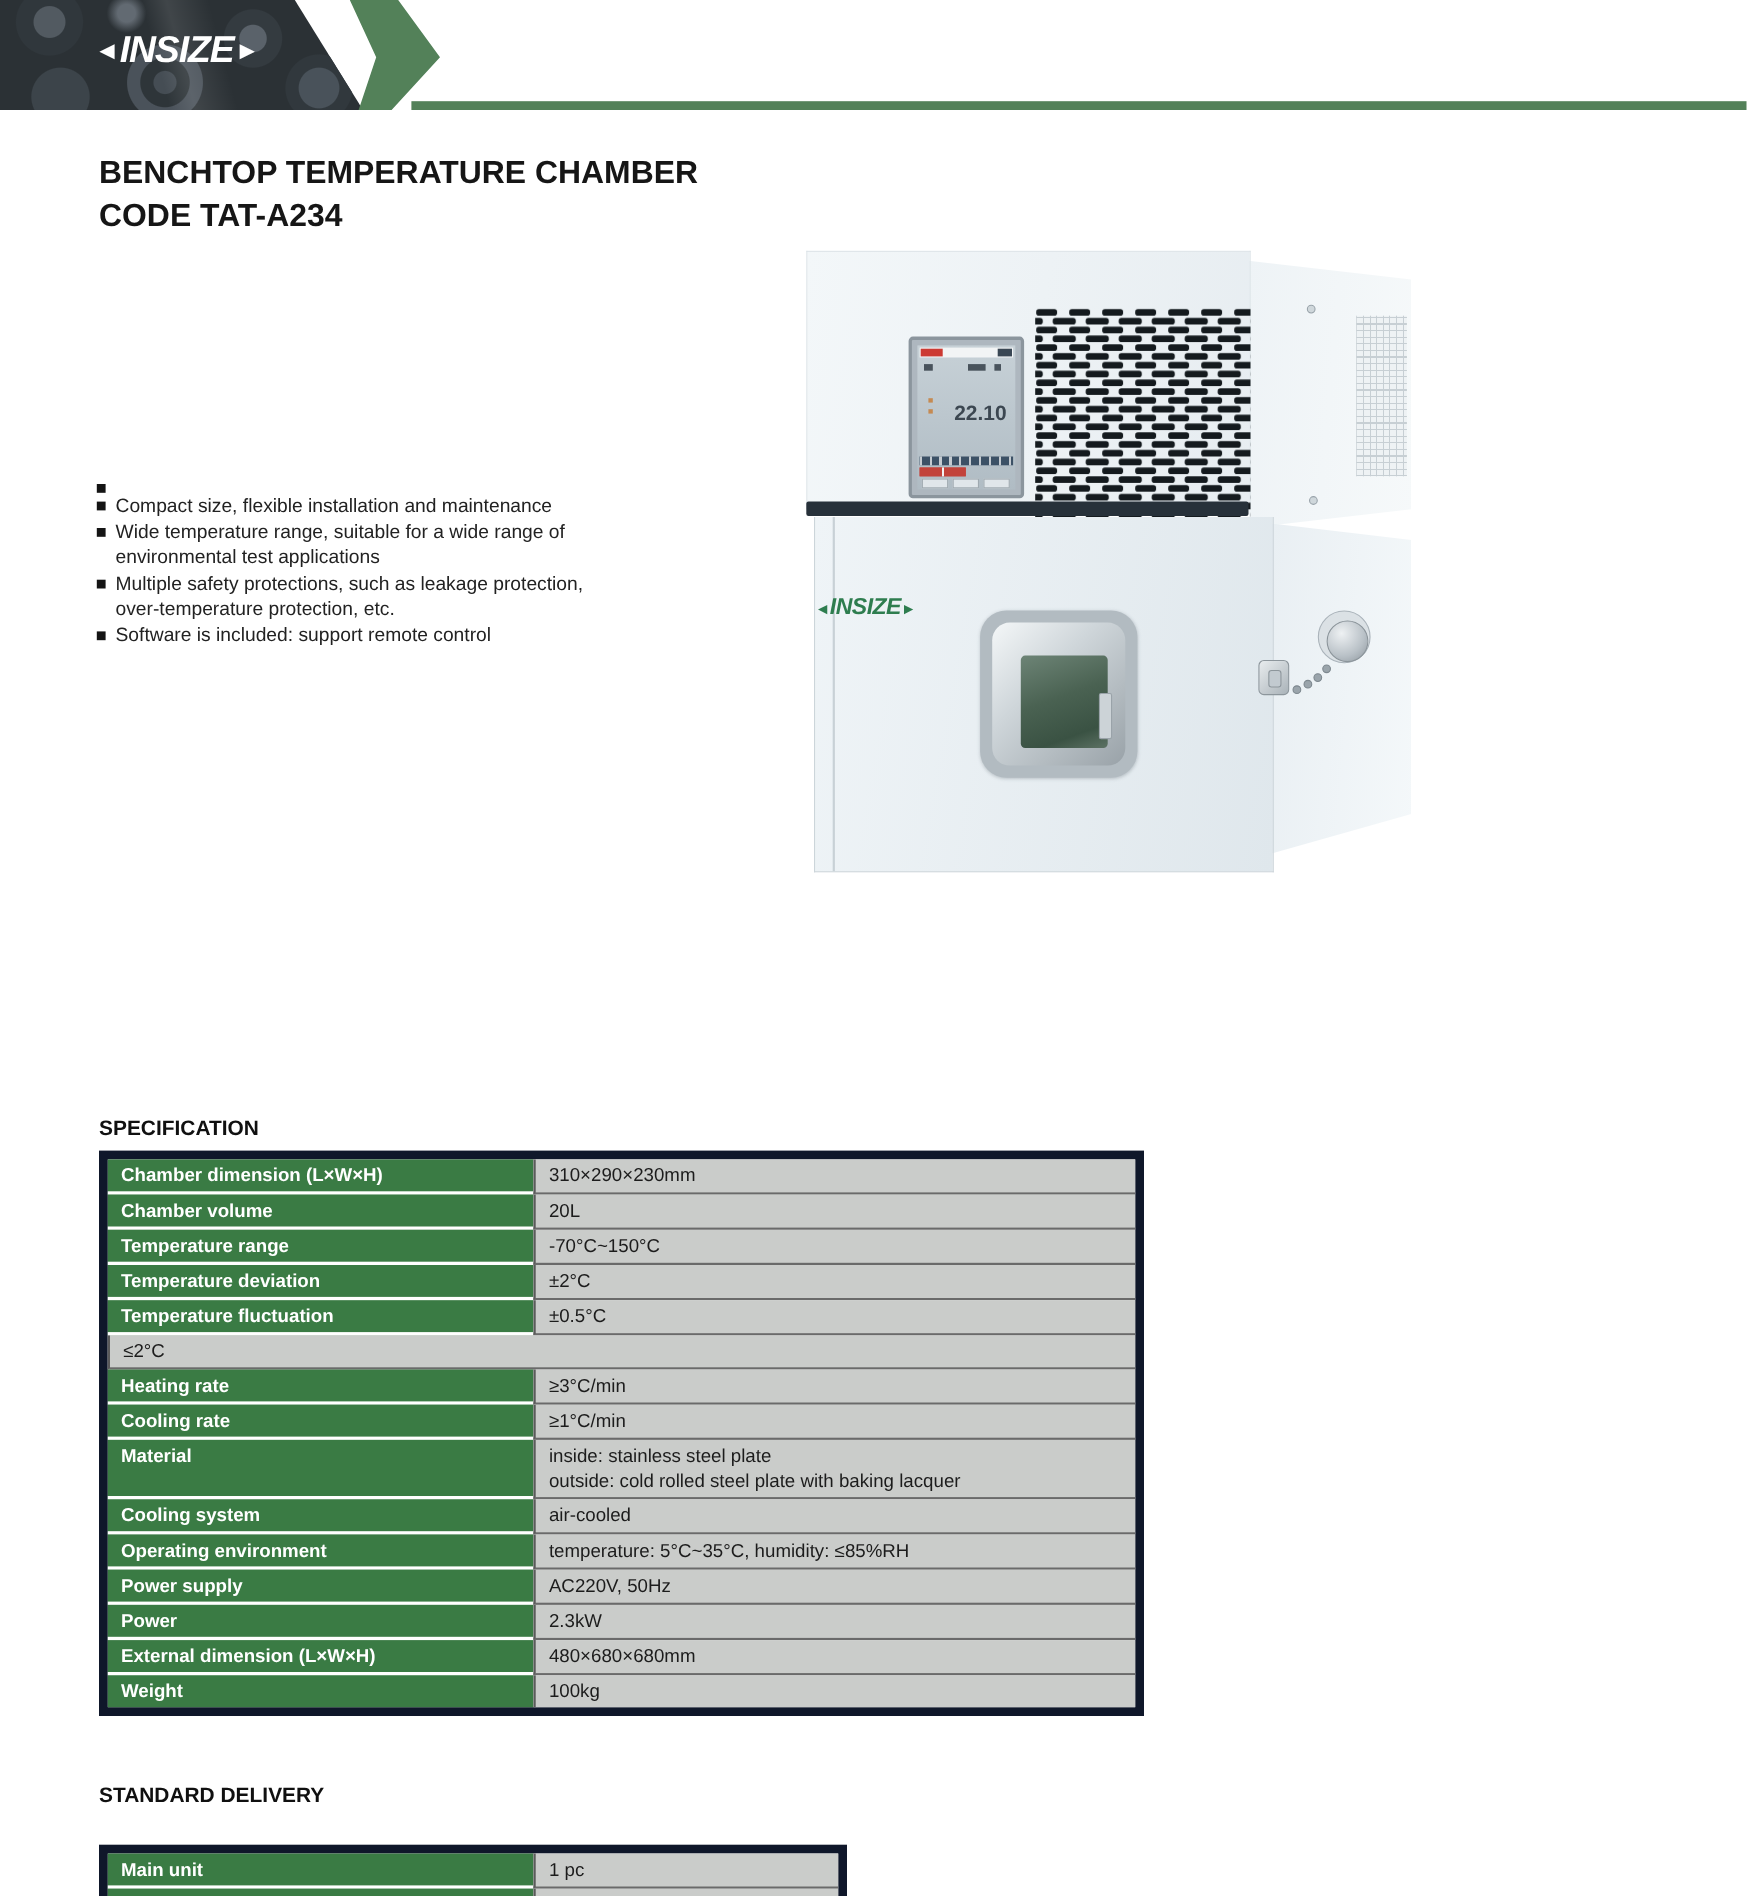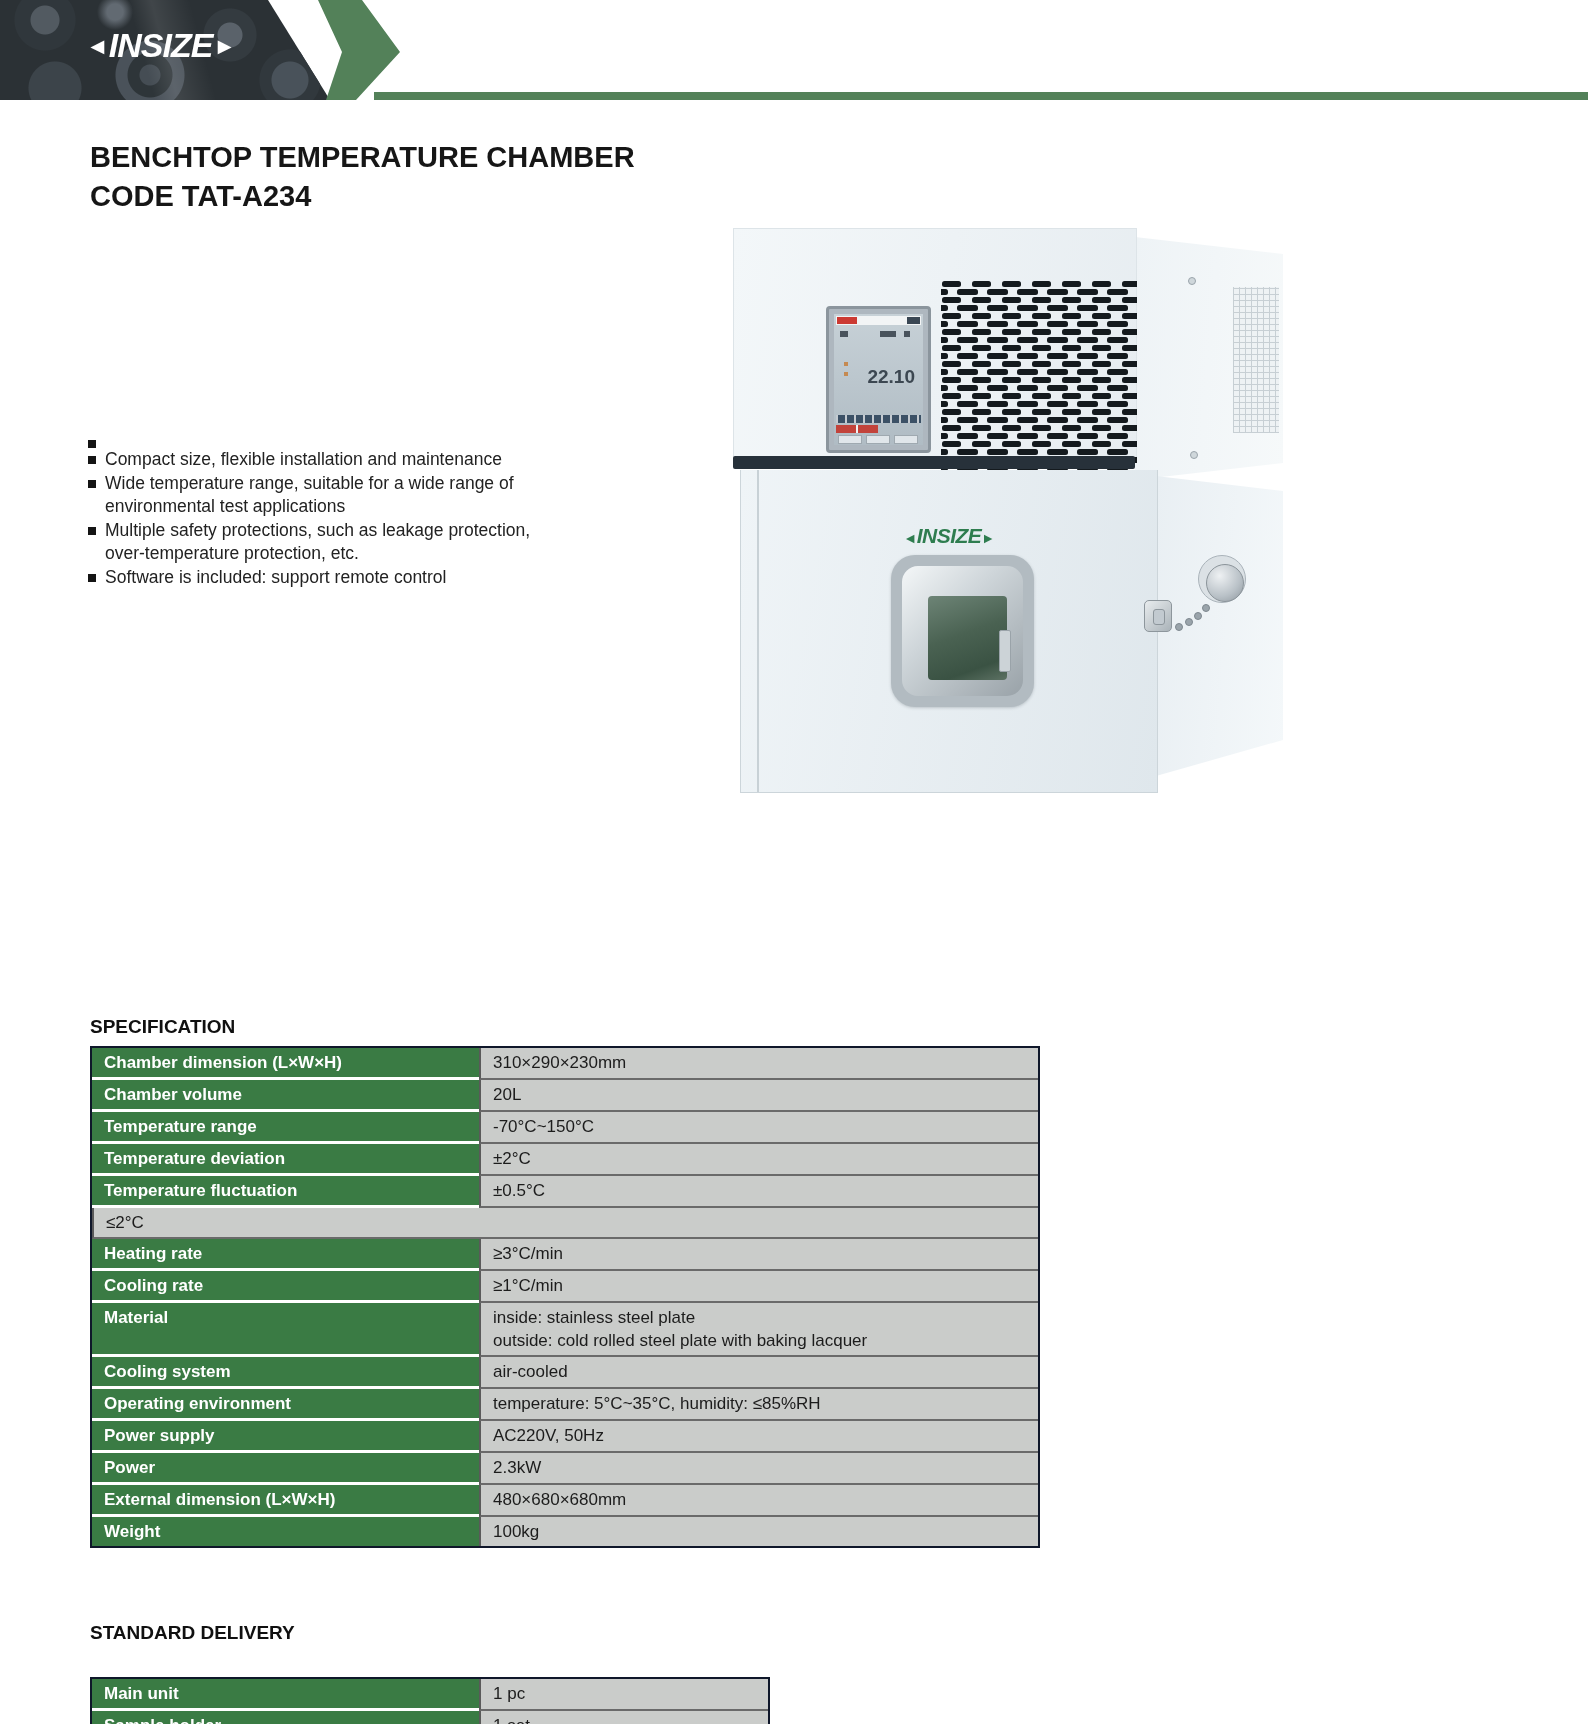--- a/index.html
+++ b/index.html
@@ -68,21 +68,21 @@
   }
   .screw{position:absolute;width:6px;height:6px;border-radius:50%;background:#cfd7db;border:1px solid #9aa4ab;}
   .sep{position:absolute;left:7px;top:238px;width:402px;height:13px;background:#27313a;border-radius:2px;}
   .door{
     position:absolute;left:14px;top:252px;width:416px;height:322px;
     background:linear-gradient(100deg,#eff4f7,#dfe7ec);
     border:1px solid #ccd5da;border-top:none;
   }
   .door-gap{position:absolute;left:16px;top:0;width:2px;height:100%;background:#c8d1d6;}
   .door-logo{
-    position:absolute;left:0;top:54px;width:100%;text-align:center;color:var(--logo-green);
+    position:absolute;left:0;top:70px;width:100%;text-align:left;color:var(--logo-green);
     font-style:italic;font-weight:bold;font-size:21px;letter-spacing:-0.5px;white-space:nowrap;
   }
   .door-logo .arrow{font-size:14px;font-style:normal;}
   .window{
     position:absolute;left:150px;top:85px;width:143px;height:152px;border-radius:24px;
     background:#b2bbc1;box-shadow:0 1px 3px rgba(60,70,80,.25);
   }
   .window-chrome{
     position:absolute;inset:11px;border-radius:16px;
     background:linear-gradient(135deg,#f4f7f8 0%,#cfd6da 38%,#99a2a8 100%);
@@ -129,21 +129,21 @@
   }
   .scr-mark{position:absolute;width:4px;height:4px;background:#c58a52;}
   .scr-navy{position:absolute;left:2px;right:2px;bottom:22px;height:8px;background:#3c5166;
     background-image:repeating-linear-gradient(90deg,rgba(255,255,255,.7) 0 2px,transparent 2px 9px);}
   .scr-red{position:absolute;left:2px;bottom:12px;width:42px;height:8px;background:#c2433b;
     background-image:linear-gradient(90deg,#c2433b 0 20px,#f1f3f4 20px 22px,#c2433b 22px);}
   .scr-btns{position:absolute;left:2px;right:2px;bottom:1px;height:9px;}
   .scr-btns i{position:absolute;top:0;width:24px;height:9px;background:#e0e6ea;border:1px solid #9fa9b0;box-sizing:border-box;}
   
   .sect-heading{position:absolute;font-size:19px;font-weight:bold;color:#101010;}
-  .tbl{position:absolute;border:2px solid #0f172a;background:#fff;}
+  .tbl{position:absolute;border:8px solid #0f172a;background:#fff;}
   .trow{display:flex;}
   .tlabel{
     width:363px;flex:none;background:var(--table-green);color:#fff;font-weight:bold;
     font-size:17px;line-height:23px;padding:3px 12px;
   }
   .tvalue{
     flex:1;background:var(--value-gray);color:#1c1c1c;font-size:17px;line-height:23px;
     padding:3px 12px;border-left:2px solid #5a5a5a;
   }
   .trow:not(:last-child) .tlabel{border-bottom:3px solid #fff;}

